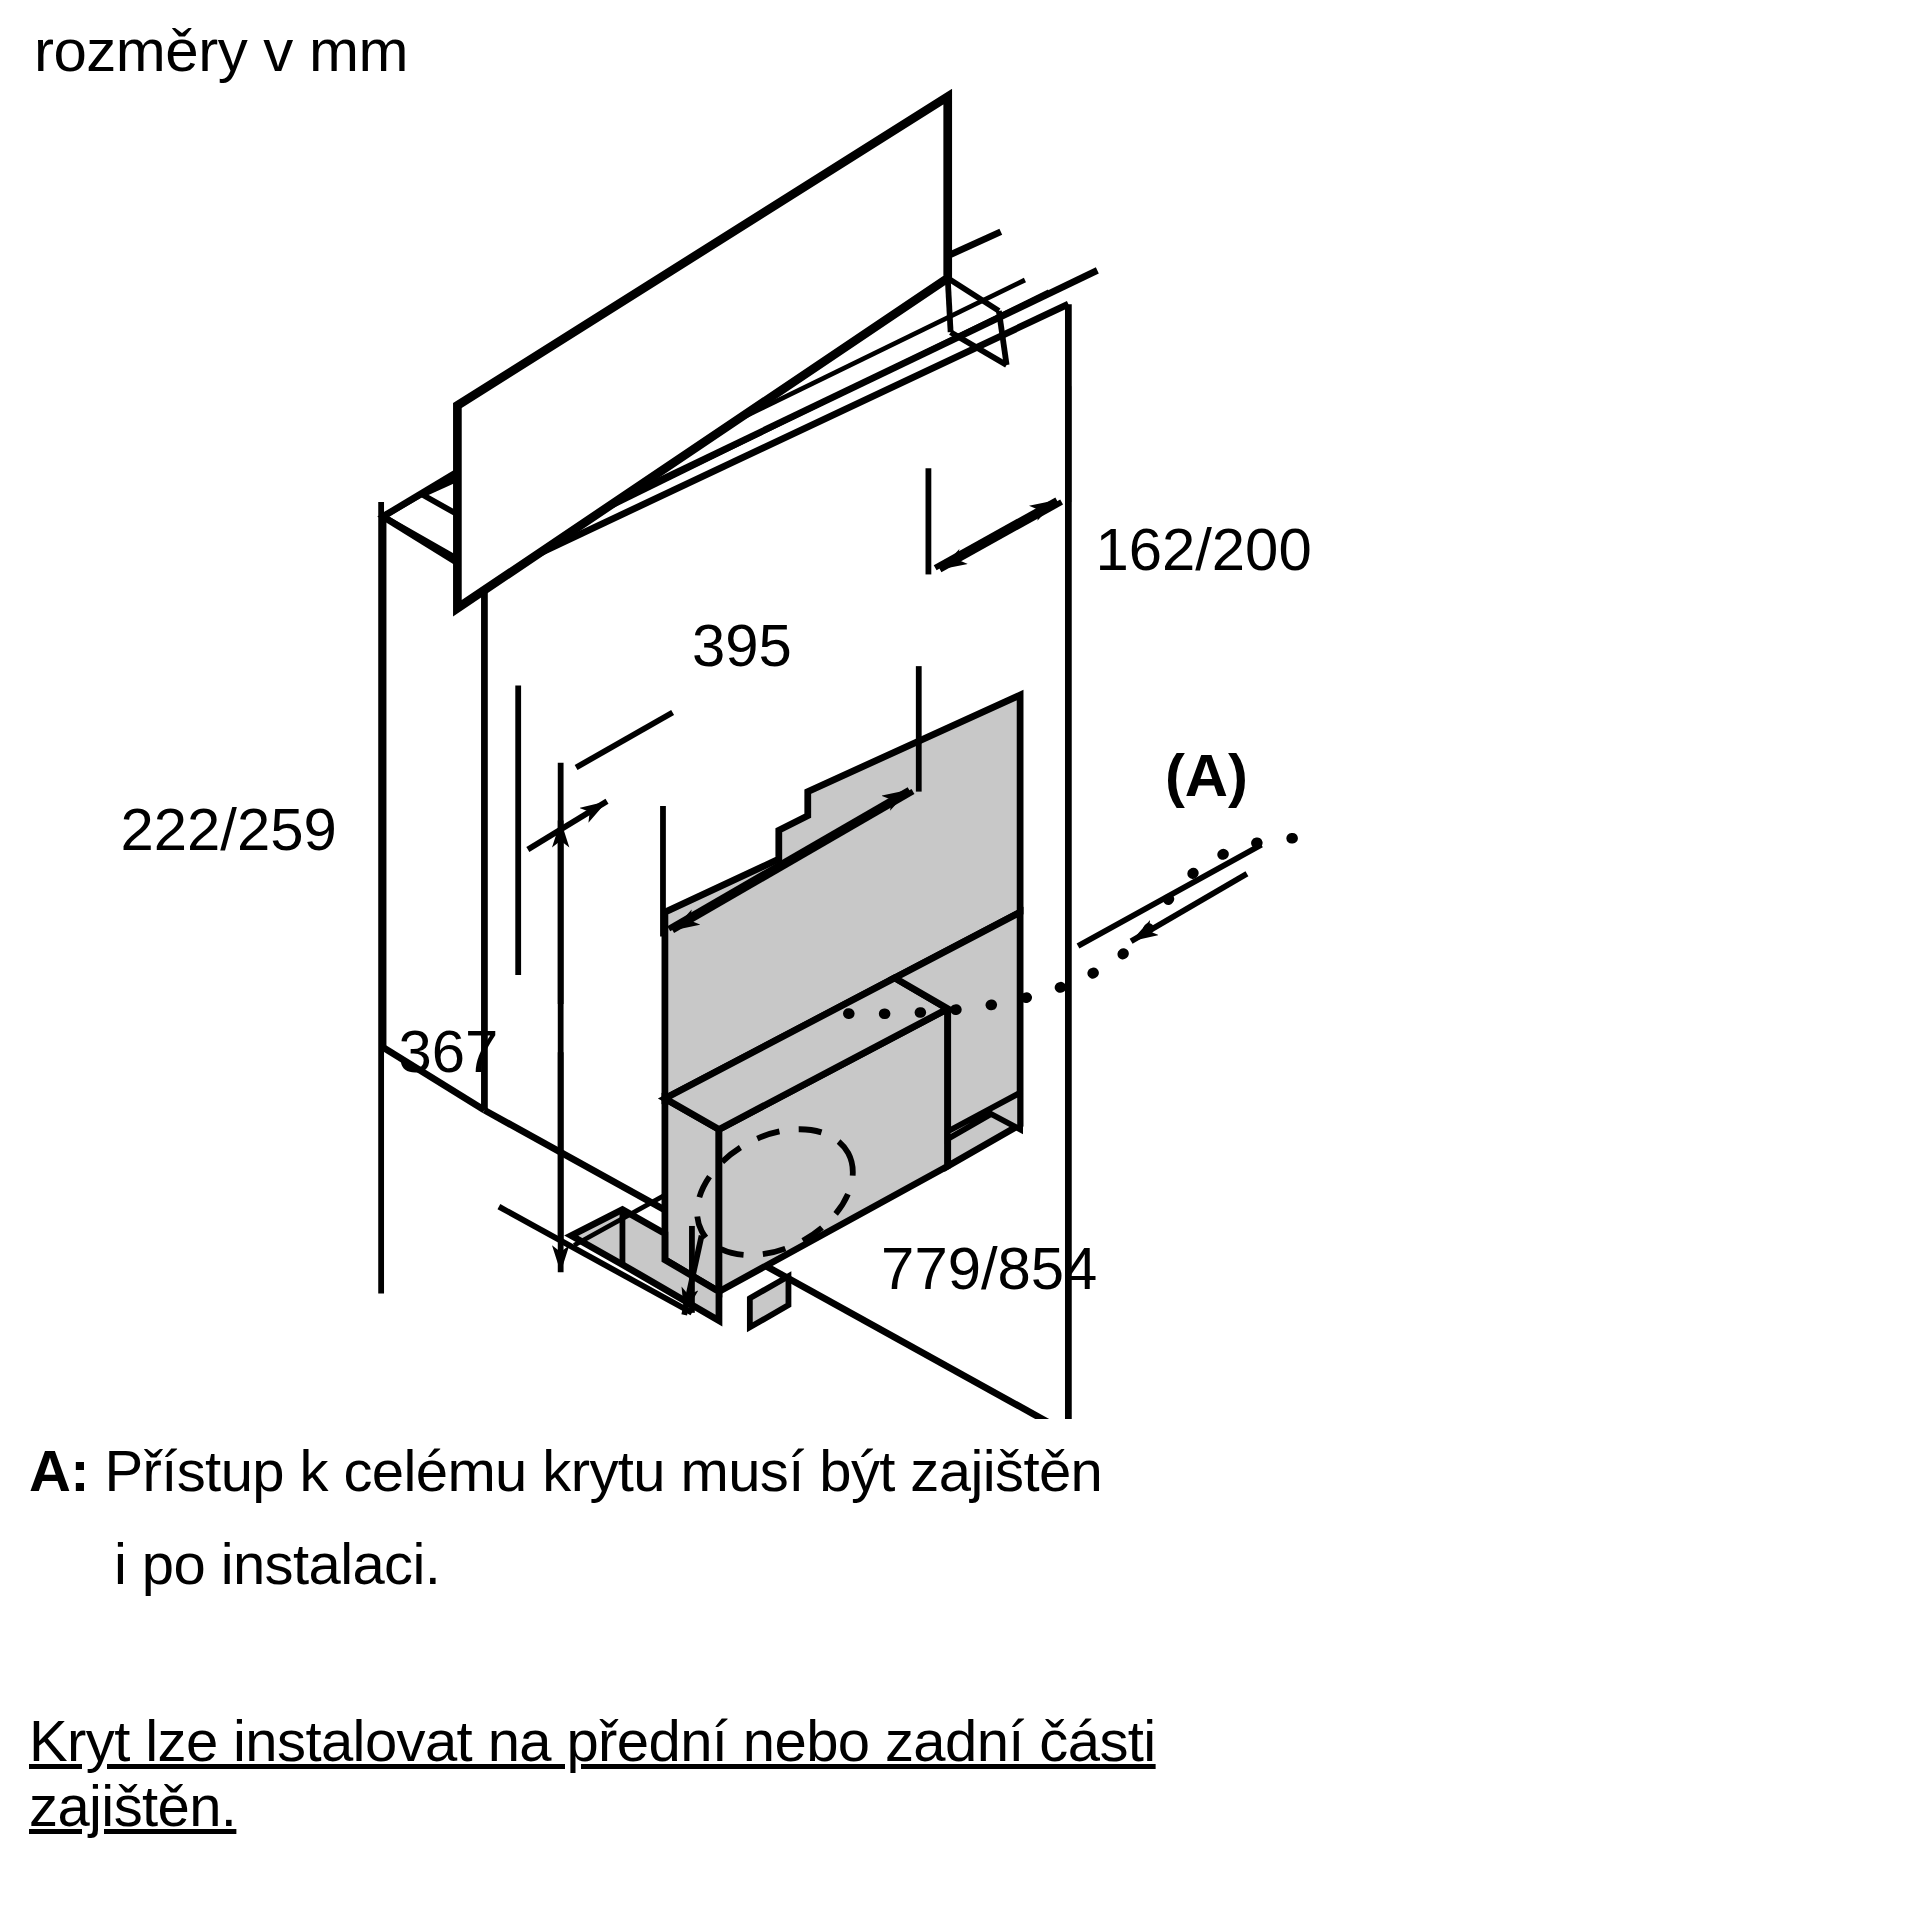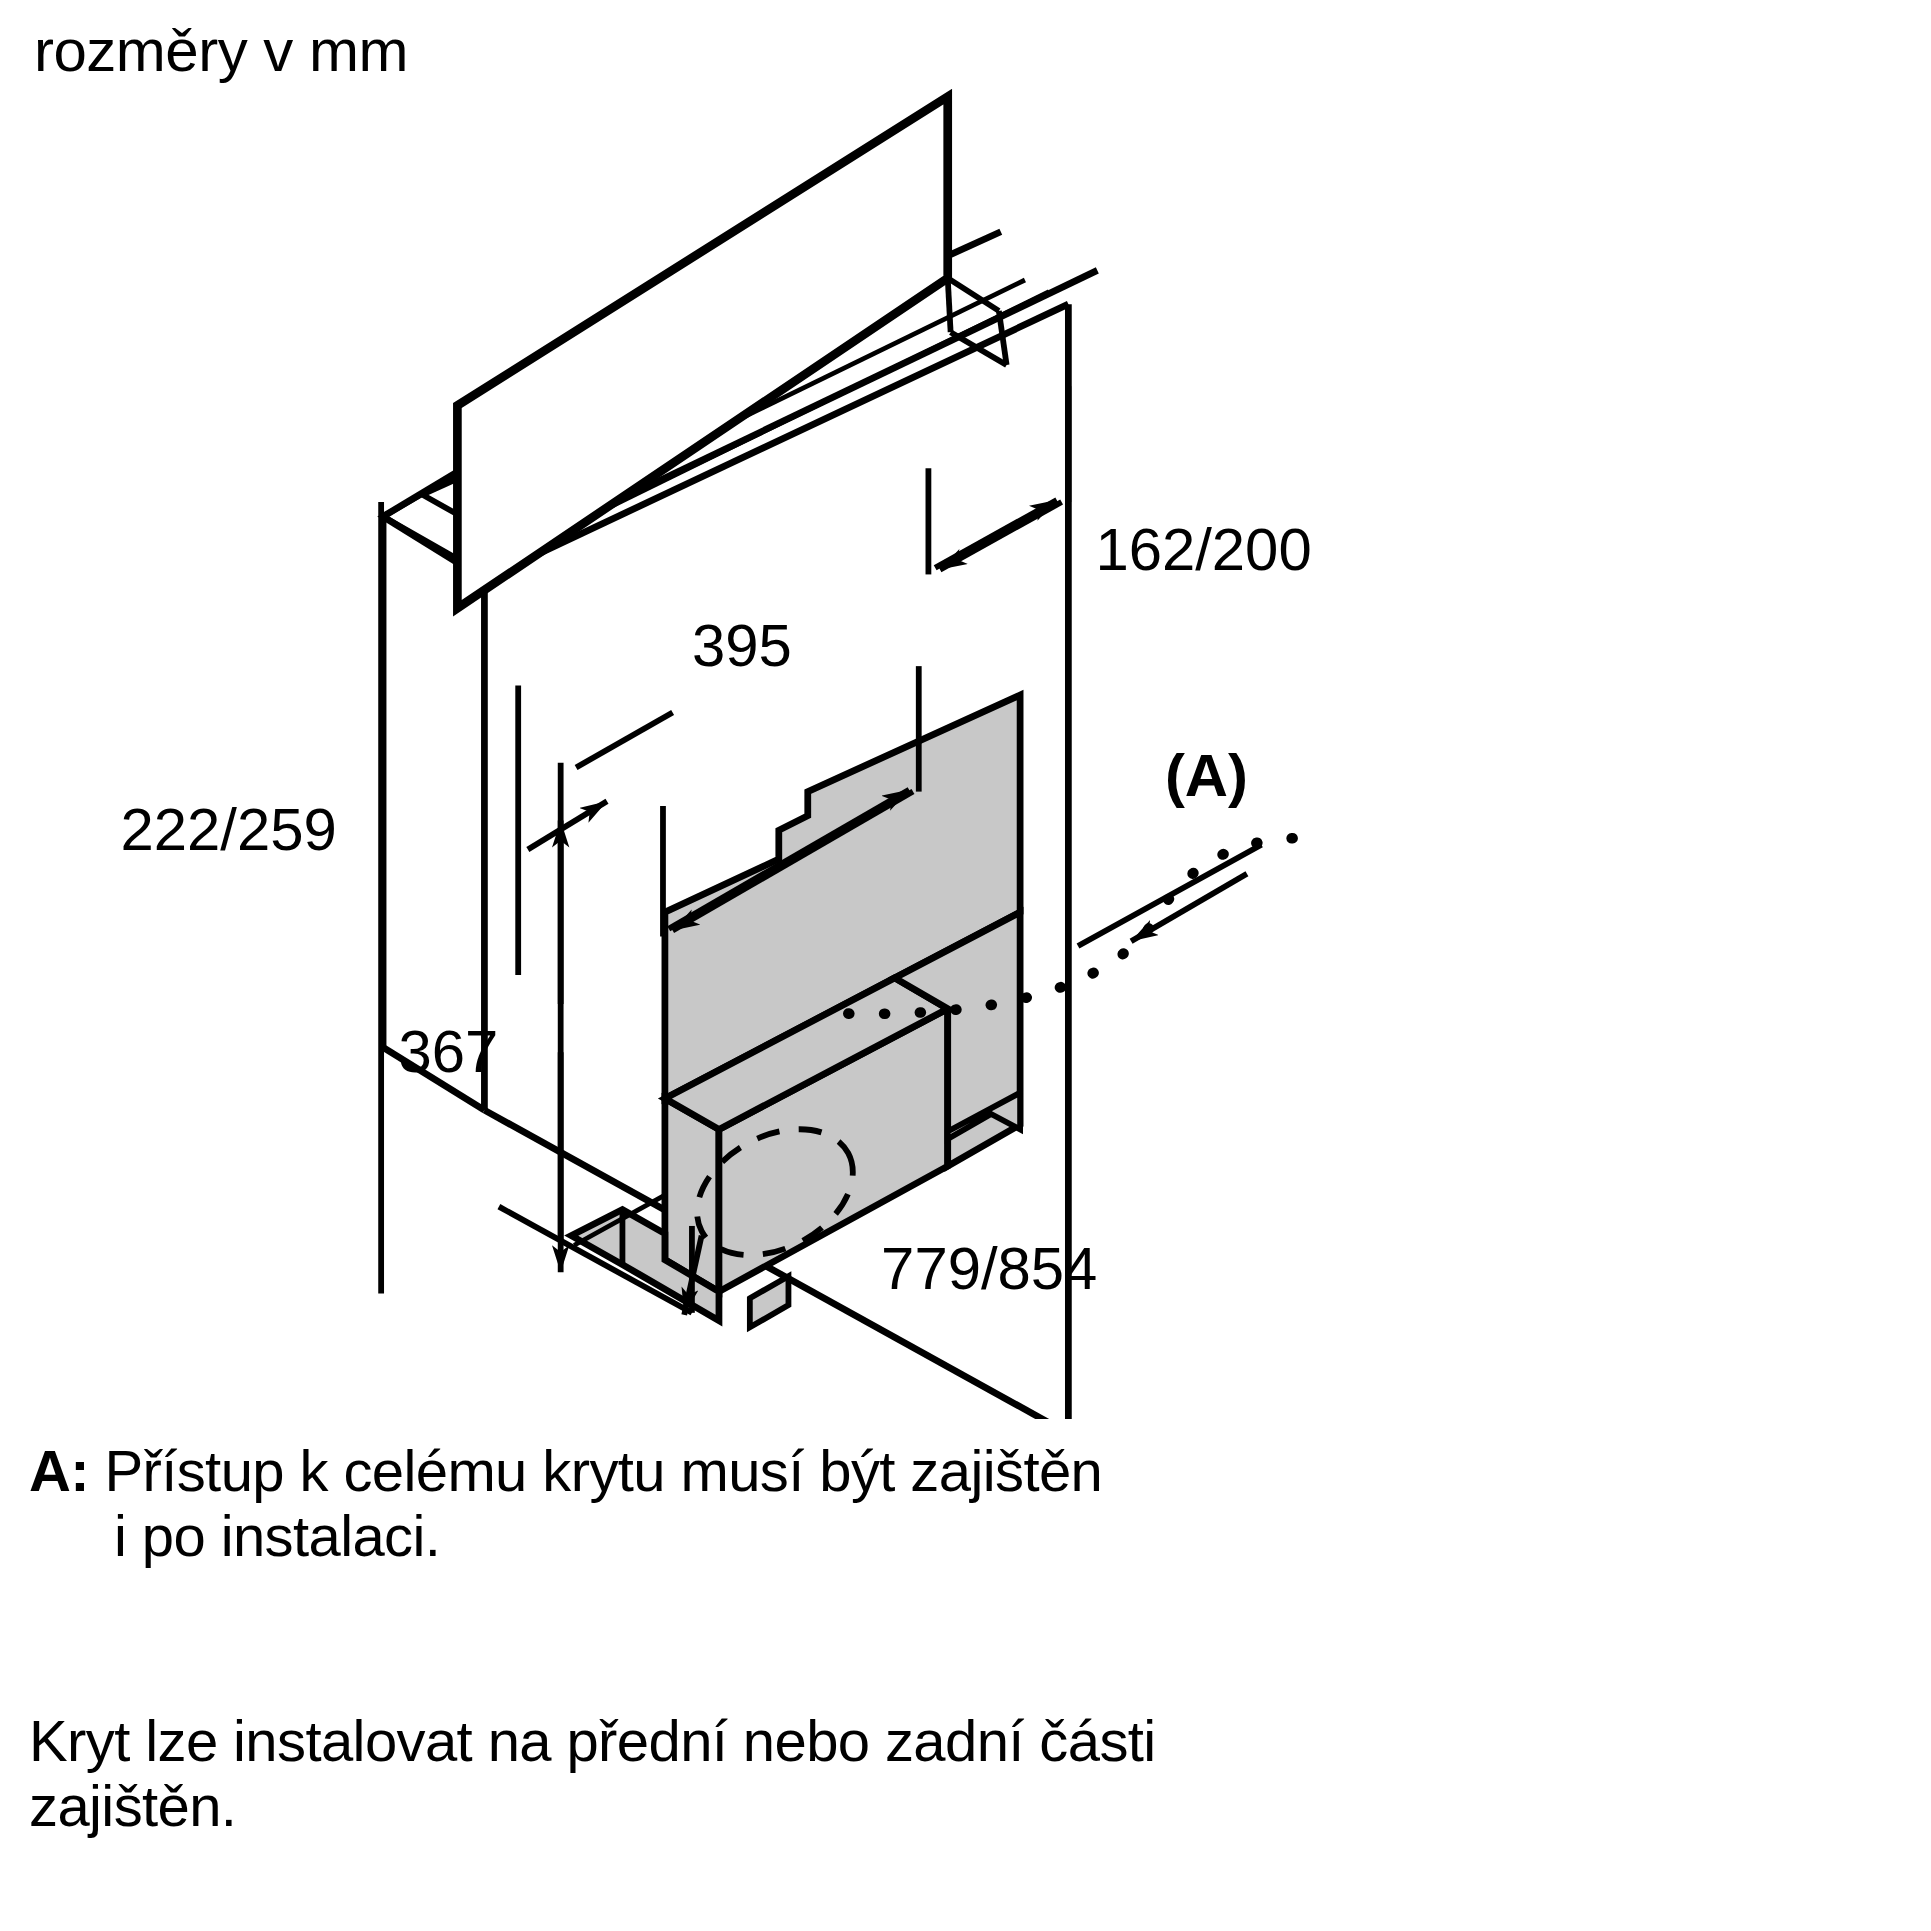--- a/index.html
+++ b/index.html
@@ -77,27 +77,29 @@
   #note-a .note-tag {
     font-weight: bold;
     flex: 0 0 auto;
     margin-right: 15.4px;
   }
   #note-a .note-body {
     flex: 1 1 auto;
   }
   #note-a .note-line2 {
     margin-left: 85px;
+    margin-top: 28px;
   }
   #note-b {
     top: 1709px;
     width: 1892px;
   }
   #note-b .note-line {
     white-space: nowrap;
+    text-decoration: underline;
   }
 </style>
 </head>
 <body>
 
 <div id="page">
 
   <div class="heading">rozměry v mm</div>
 
   <div id="drawing">

